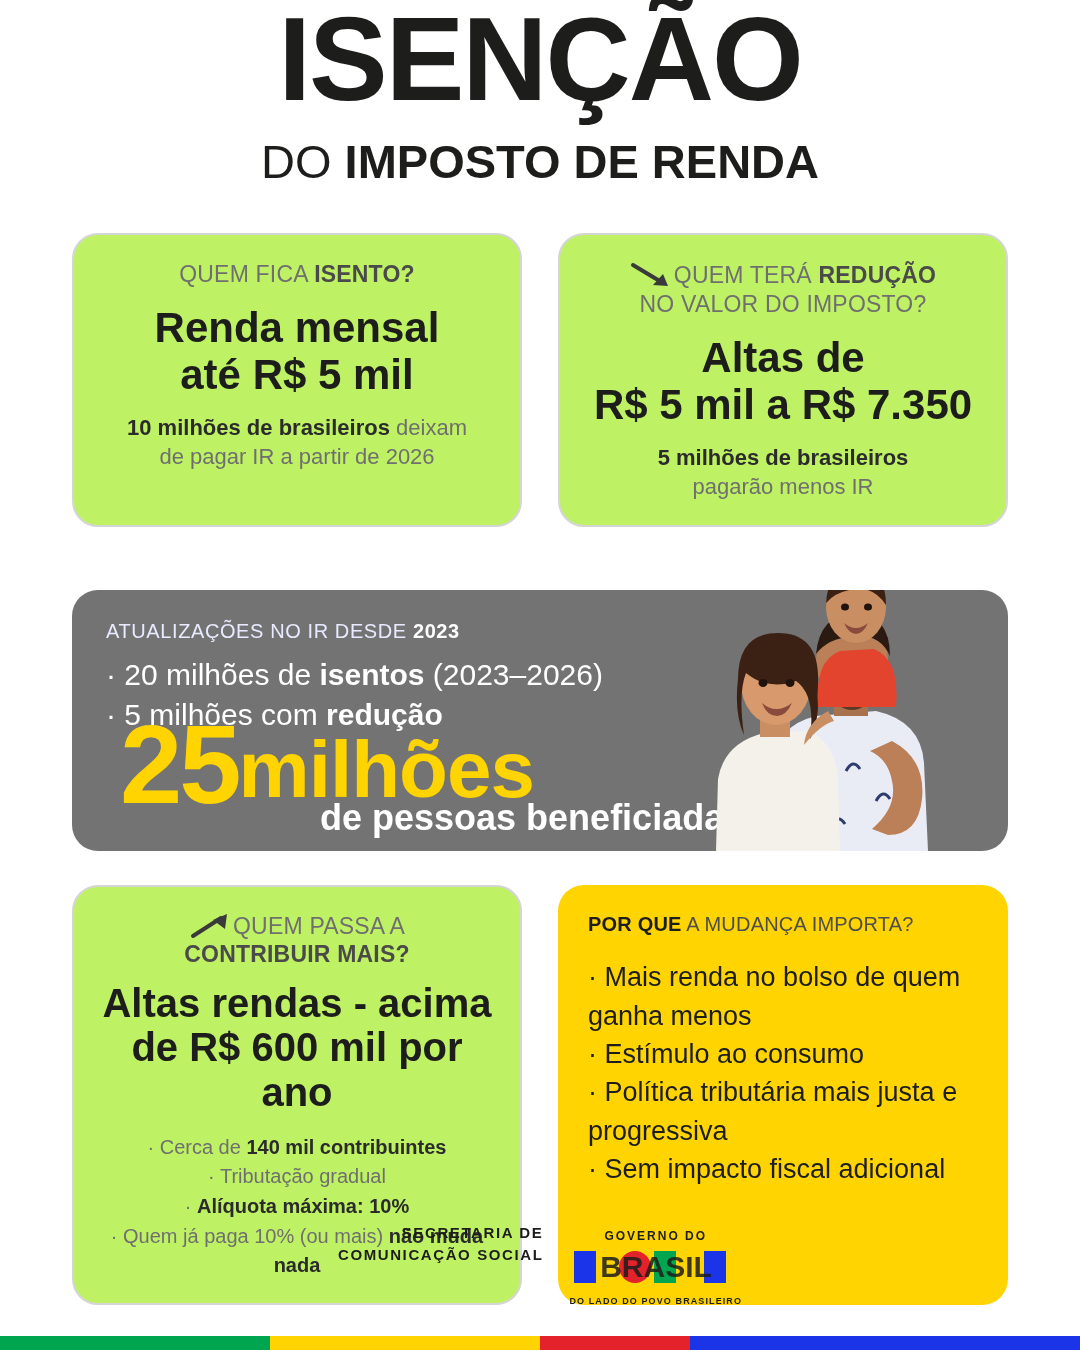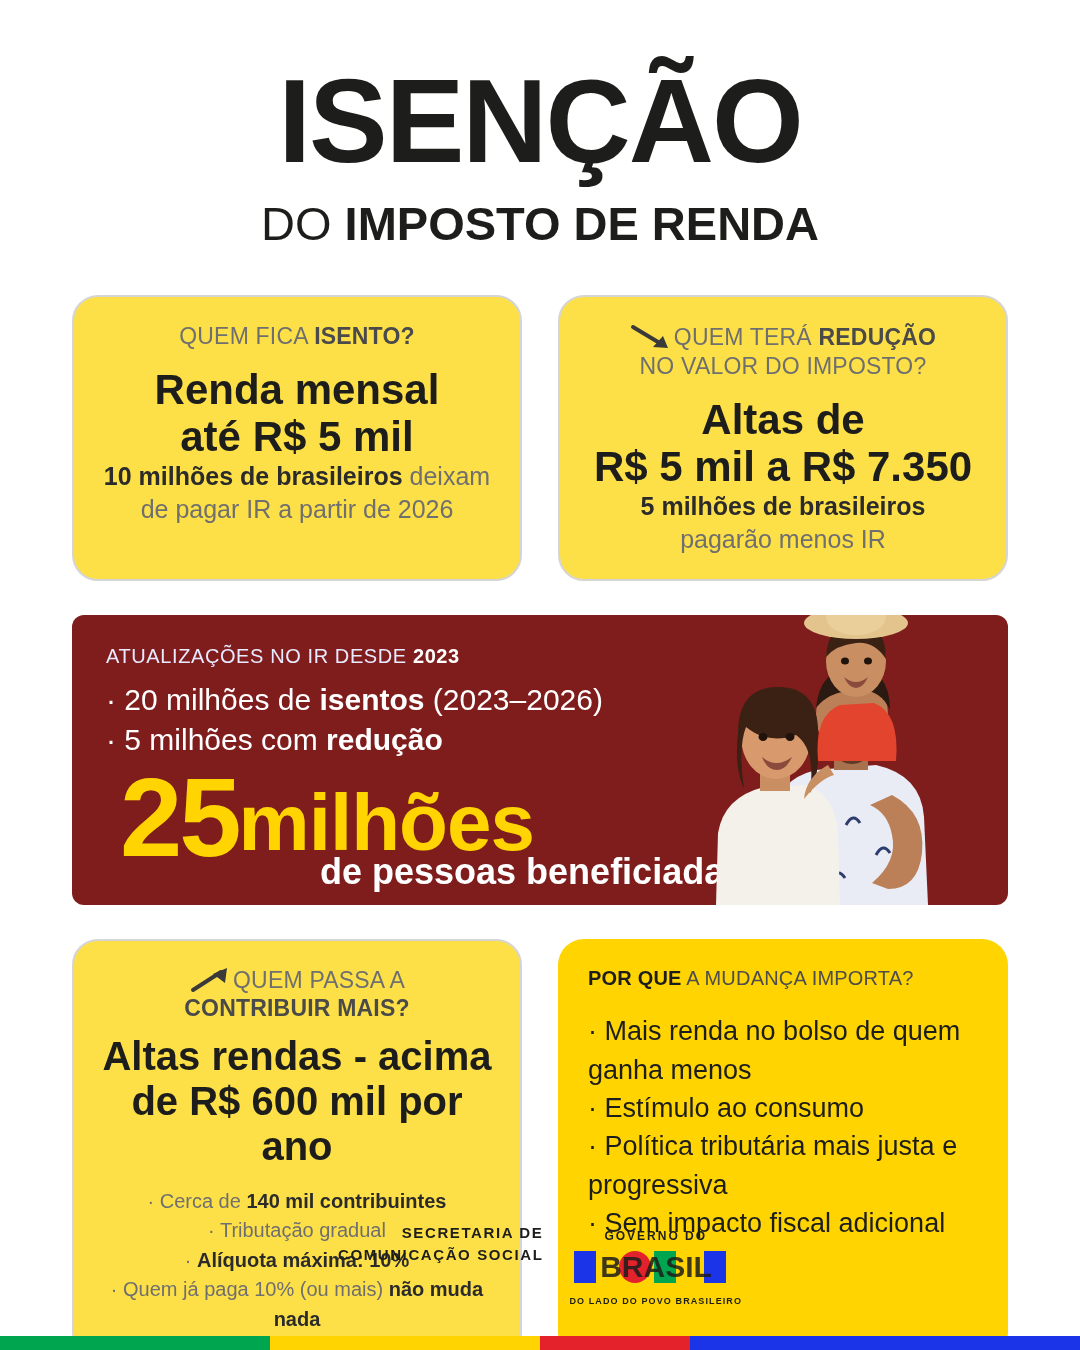--- a/index.html
+++ b/index.html
@@ -12,21 +12,20 @@
     background: #ffffff;
     font-family: "Liberation Sans", sans-serif;
     color: #1d1d1b;
     overflow: hidden;
     position: relative;
   }
 
   
   .header {
     text-align: center;
-    padding-top: 62px;
   }
   .title-main {
     font-size: 118px;
     font-weight: bold;
     letter-spacing: -2px;
     line-height: 1.0;
     color: #1d1d1b;
   }
   .title-sub {
     margin-top: 20px;
@@ -41,21 +40,21 @@
   .row {
     display: flex;
     gap: 36px;
     padding: 0 72px;
     box-sizing: border-box;
   }
   .card {
     border: 2px solid #d5d5d5;
     border-radius: 26px;
     box-sizing: border-box;
-    background: #fde047;
+    background: #bef264;
   }
 
   
   .top-row { margin-top: 48px; }
   .card-top {
     width: 450px;
     min-height: 240px;
     padding: 26px 22px 24px;
     text-align: center;
   }
@@ -73,43 +72,45 @@
     gap: 0;
   }
   .bigline {
     font-size: 42px;
     font-weight: bold;
     line-height: 1.12;
     margin-top: 16px;
     color: #1d1d1b;
   }
   .note {
-    font-size: 25px;
+    margin-top: 16px;
+    font-size: 22px;
     color: #6f6f6f;
     line-height: 1.3;
   }
   .note b { color: #2b2b2b; font-weight: bold; }
 
   .arrow-icon svg { display: block; }
 
   
   .blue-wrap {
     position: relative;
     margin: 34px 72px 0;
     height: 290px;
   }
   .blue-panel {
     position: absolute;
     inset: 0;
-    background: #7f1d1d;
-    border-radius: 12px;
+    background: #737373;
+    border-radius: 26px;
     overflow: hidden;
     color: #fff;
     padding: 30px 34px;
     box-sizing: border-box;
+    margin-top: 29px;
   }
   .blue-eyebrow {
     font-size: 20px;
     letter-spacing: .6px;
     color: #e8eaff;
   }
   .blue-eyebrow b { font-weight: bold; color: #fff; }
   .blue-bullets {
     margin-top: 12px;
     font-size: 30px;

